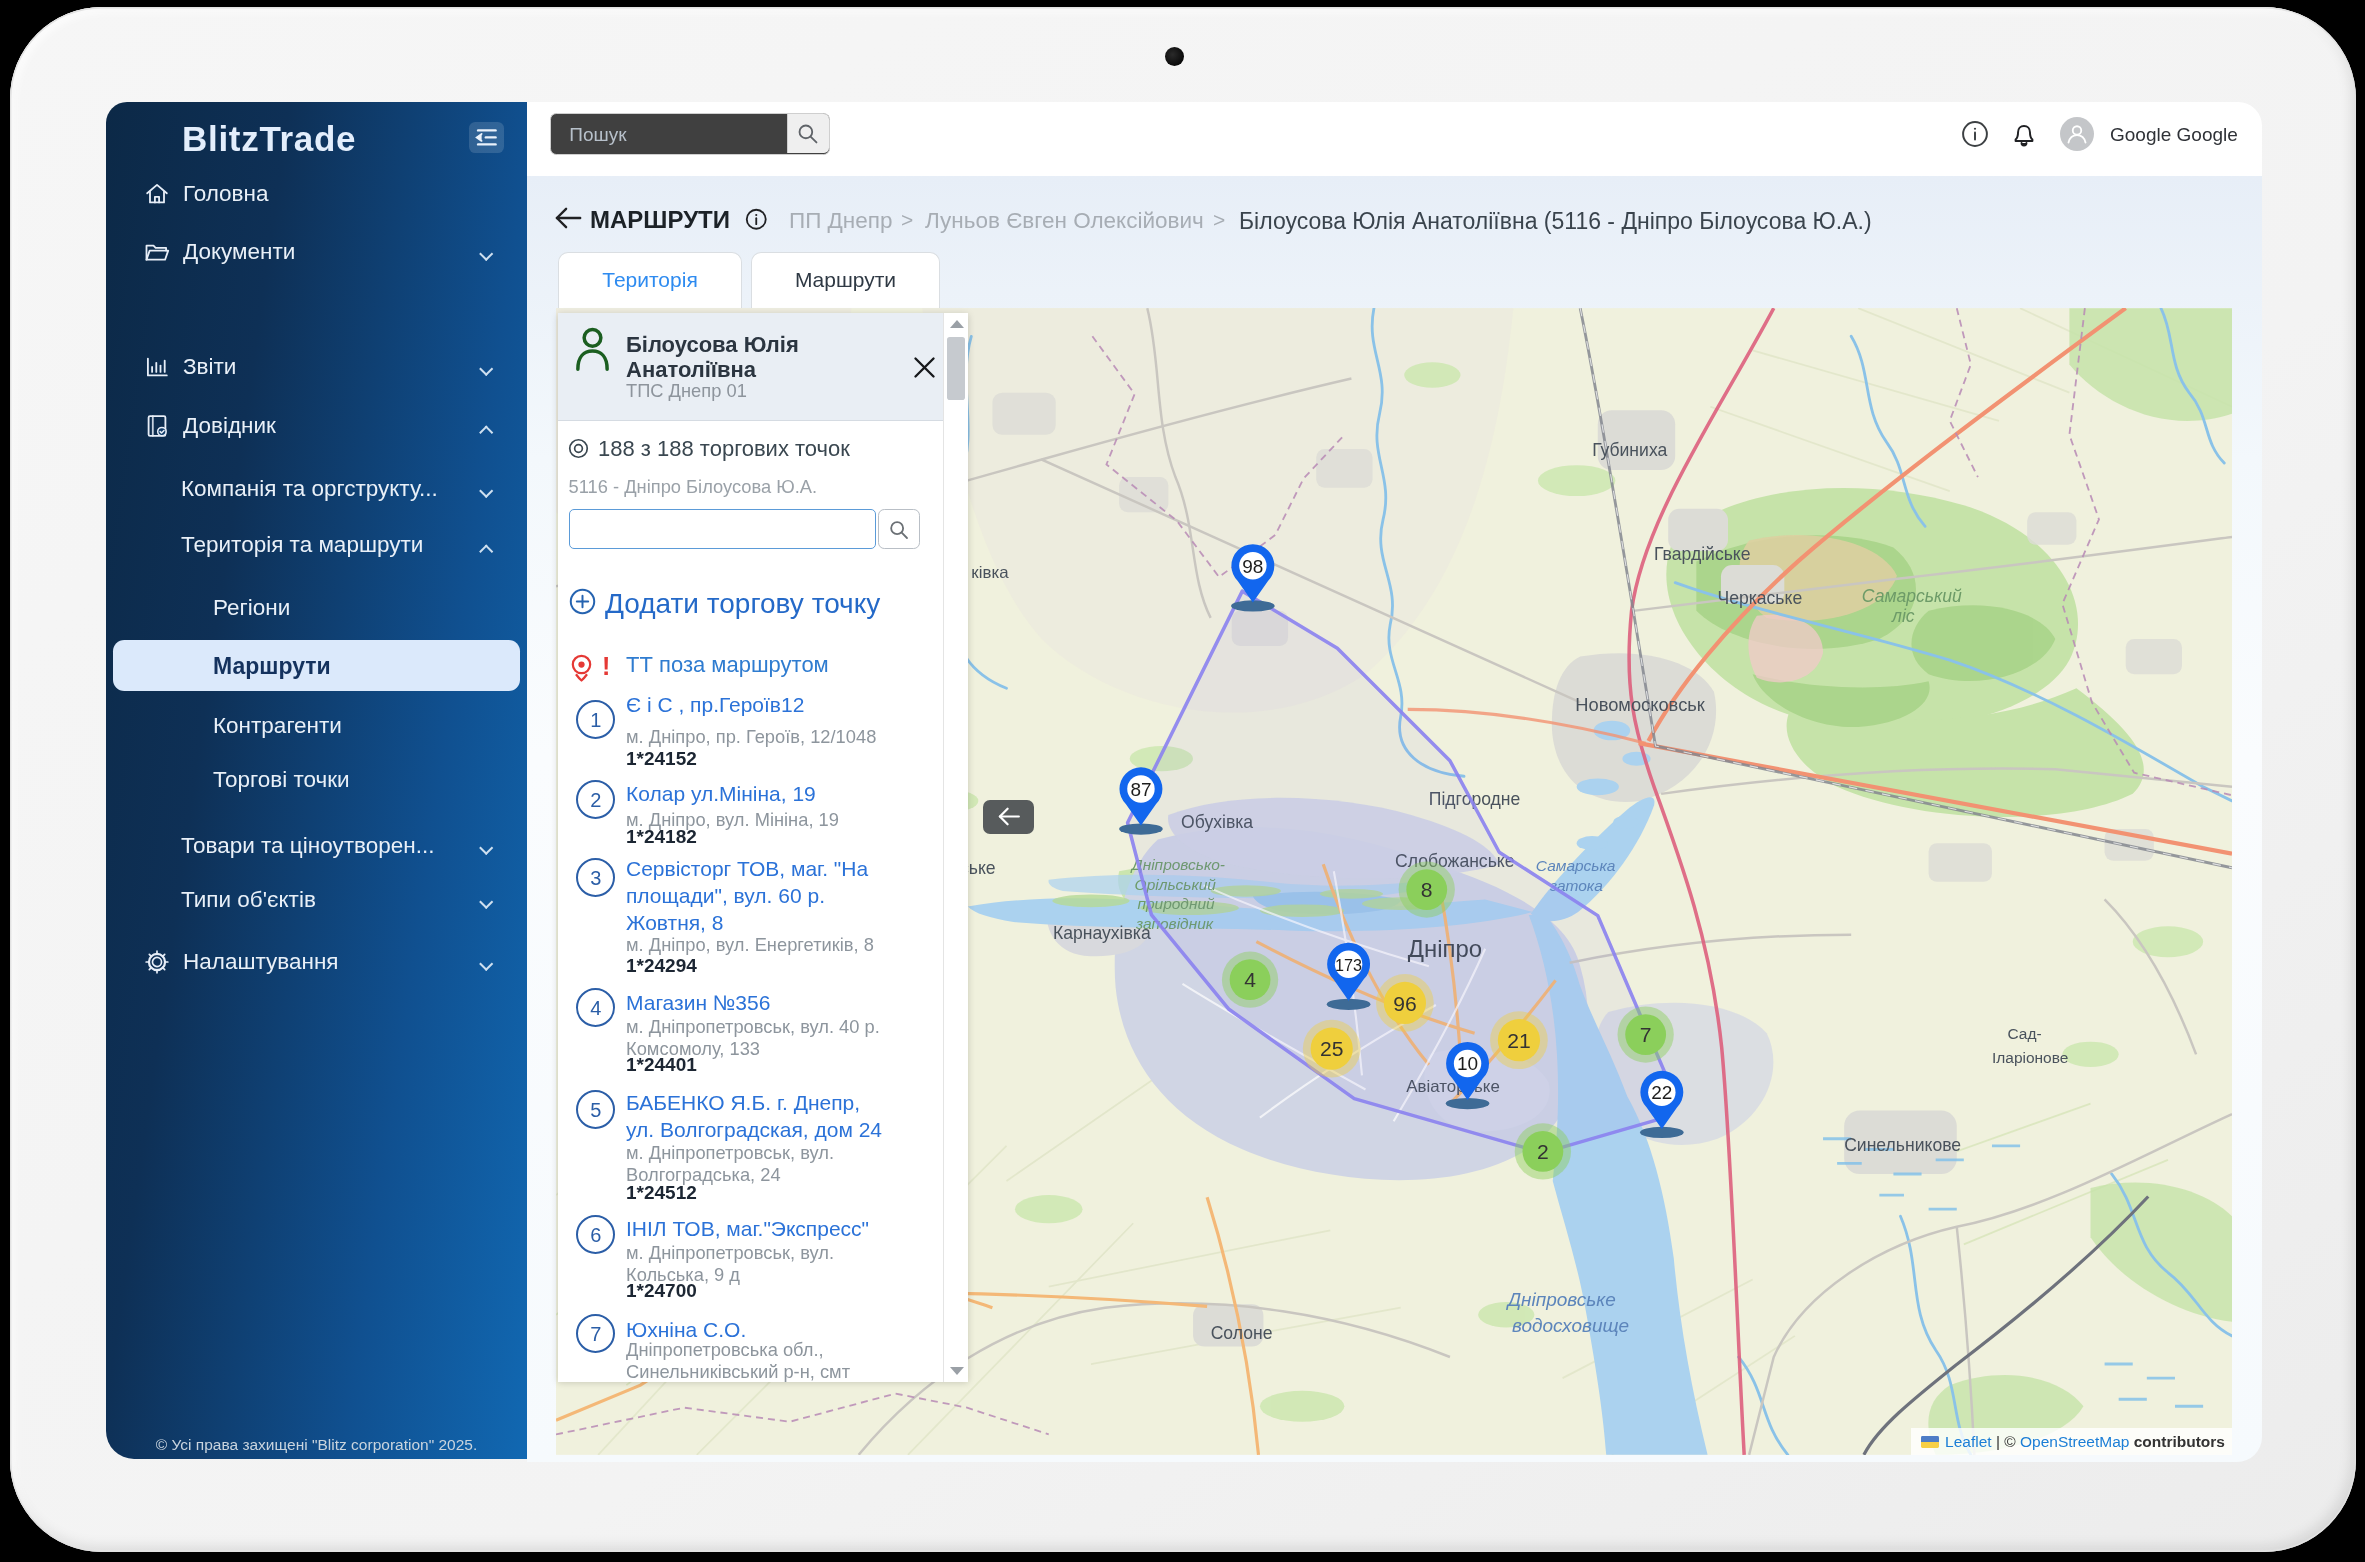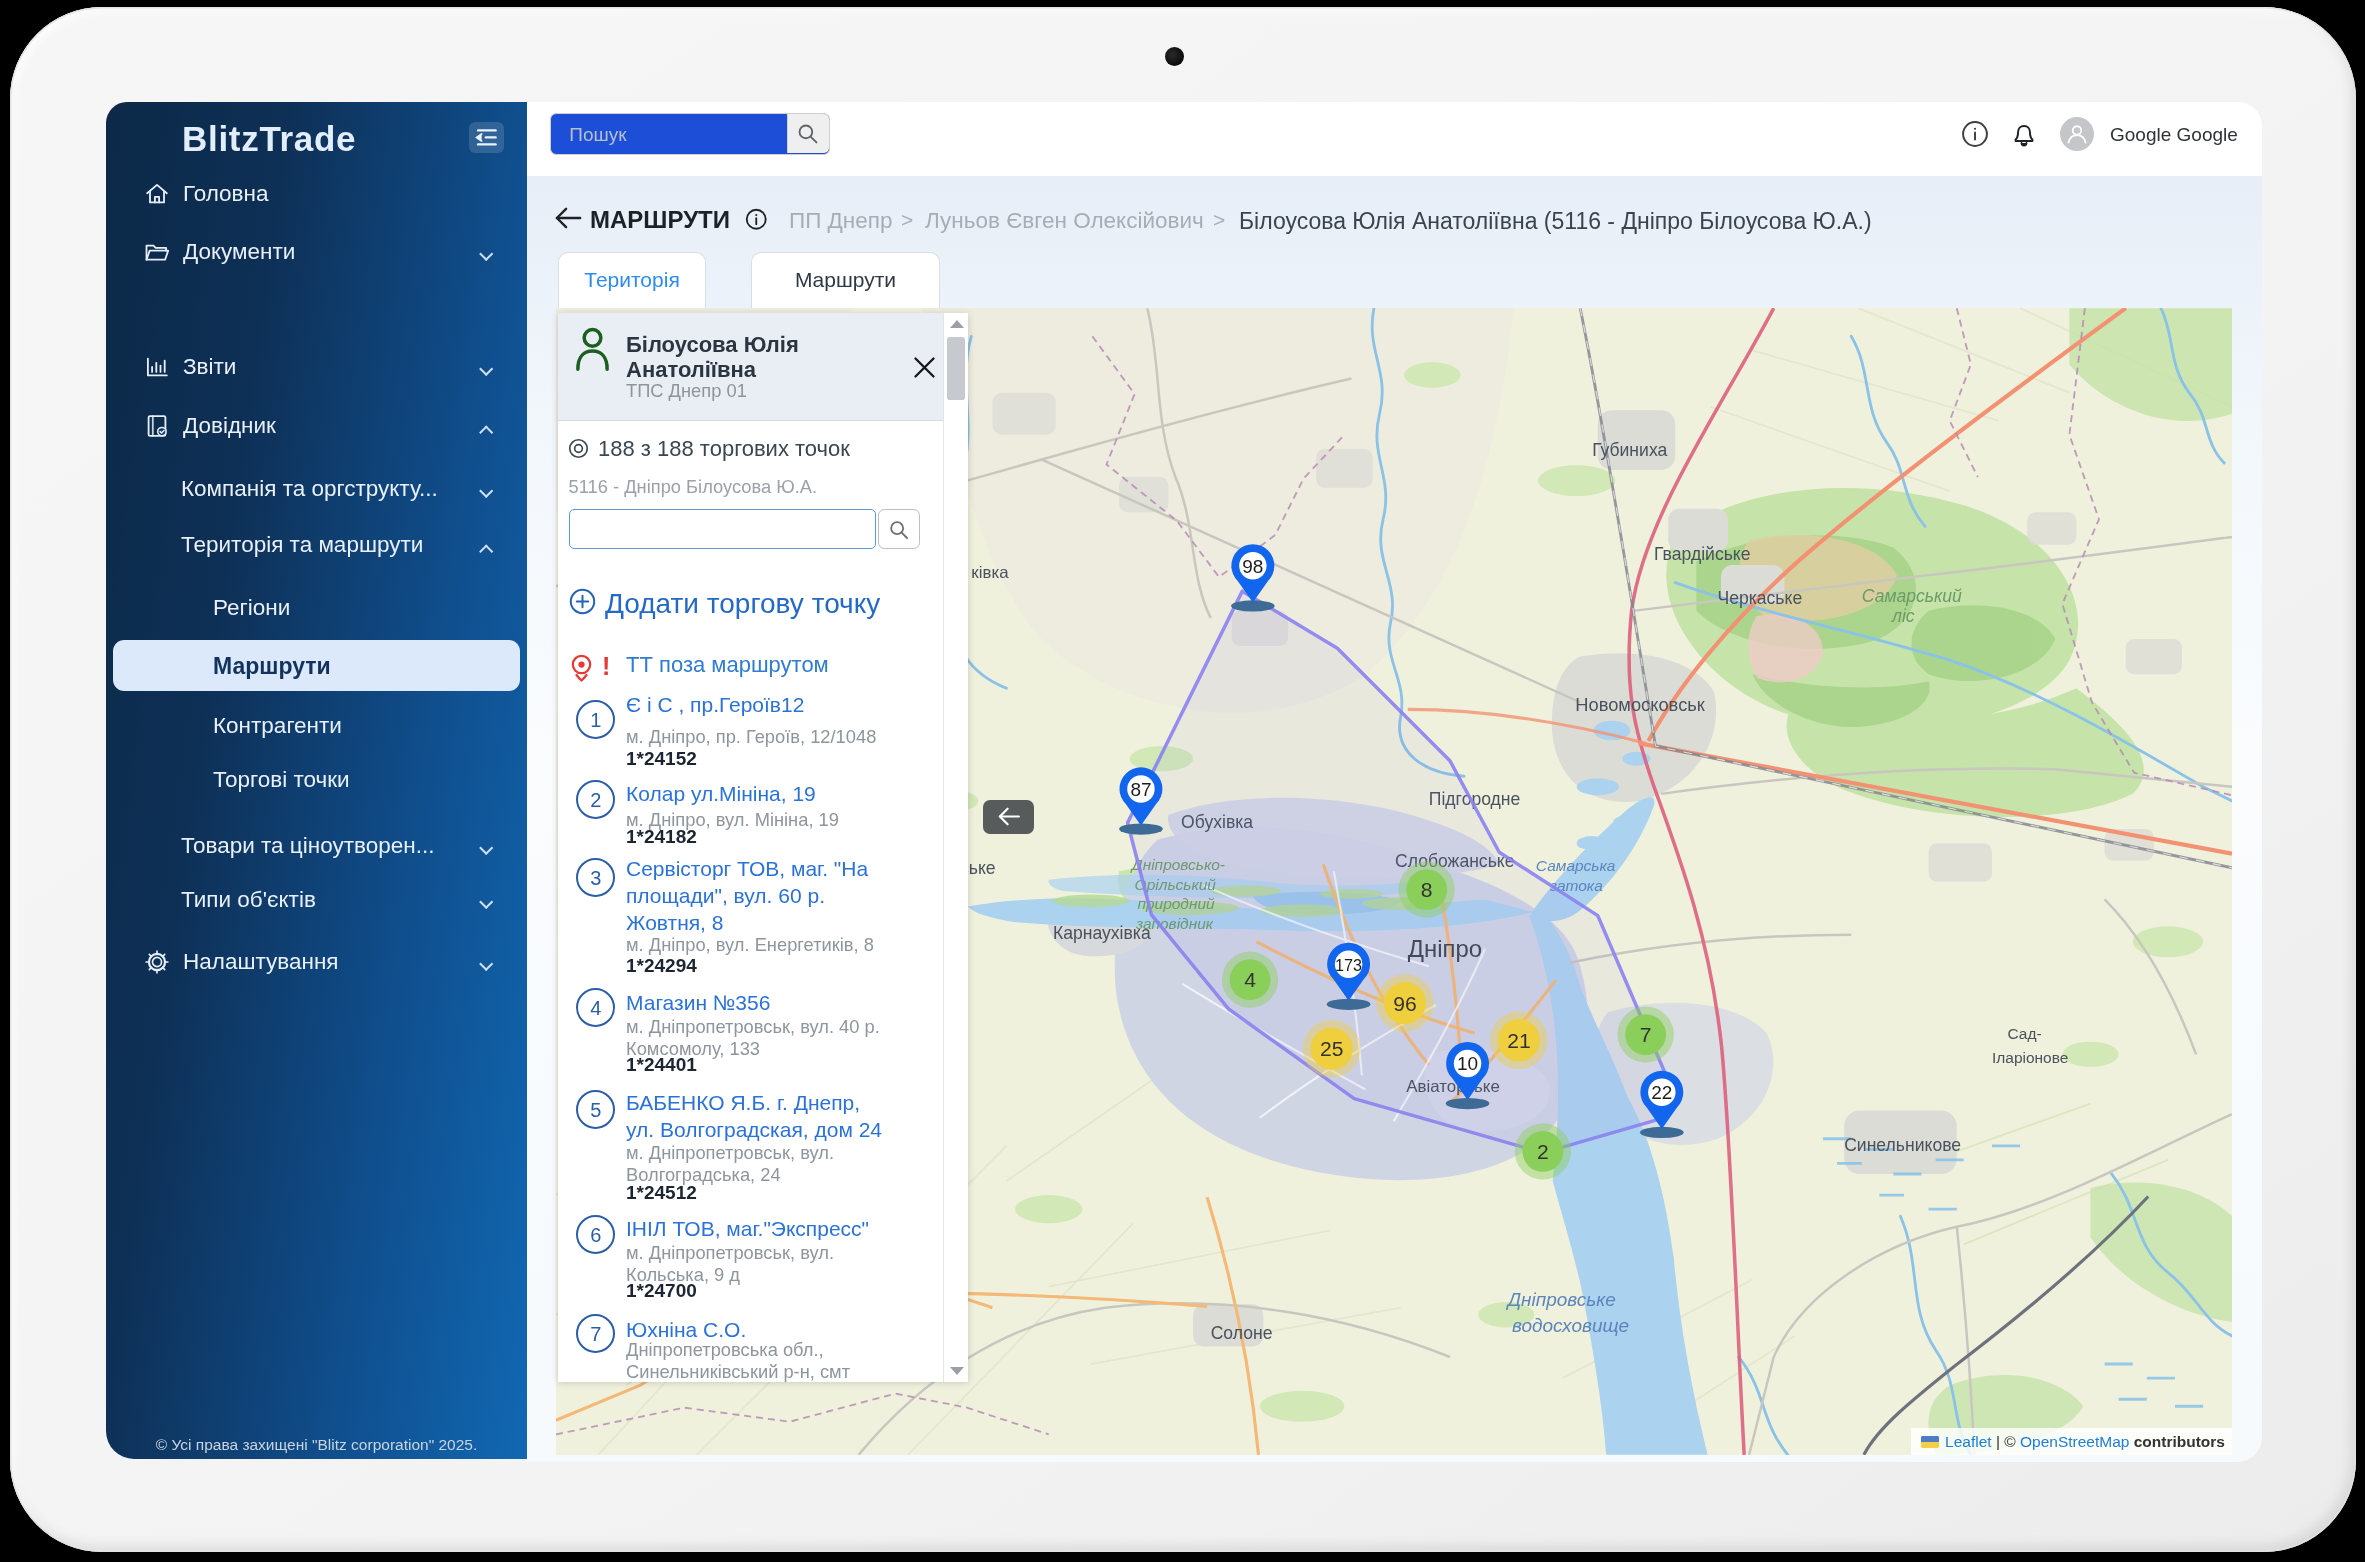--- a/index.html
+++ b/index.html
@@ -23,32 +23,32 @@
 .mi .tx2 { position:absolute; left:75px; top:50%; transform:translateY(-50%); font-size:22.5px; color:#e9f0f8; white-space:nowrap;}
 .mi .tx3 { position:absolute; left:107px; top:50%; transform:translateY(-50%); font-size:22.5px; color:#e9f0f8; white-space:nowrap;}
 .chev { position:absolute; left:375px; top:50%; width:12.7px; height:12.7px; }
 .chev:after { content:""; position:absolute; left:0; top:-2.8px; width:8.4px; height:8.4px; border-right:2.1px solid #cfe0f0; border-bottom:2.1px solid #cfe0f0; transform:rotate(45deg); }
 .chev.up:after { transform:rotate(-135deg); top:1.4px; }
 #active { position:absolute; left:7px; top:538px; width:407px; height:51px; background:#dbe9fb; border-radius:11.3px; }
 #active span { position:absolute; left:100px; top:50%; transform:translateY(-50%); font-size:23px; font-weight:700; color:#14325e; }
 #sfoot { position:absolute; left:0; bottom:5px; width:421px; text-align:center; font-size:15.5px; color:#c9d4de; }
 
 #header { position:absolute; left:527px; top:102px; width:1735px; height:74px; background:#fff; border-radius:0 24px 0 0; }
-#search { position:absolute; left:23px; top:10.6px; width:280px; height:42px; background:#1d4ed8; border:1.4px solid #cfcfcf; border-radius:6.3px; }
+#search { position:absolute; left:23px; top:10.6px; width:280px; height:42px; background:#404040; border:1.4px solid #cfcfcf; border-radius:6.3px; }
 #search .ph { position:absolute; left:18.3px; top:10px; font-size:19px; color:#b7c0ca; }
 #search .btn { position:absolute; right:0; top:0; width:42px; height:39px; border-left:1.4px solid #cfcfcf; background:#efefef; border-radius:0 5px 5px 0;}
 
 #content { position:absolute; left:527px; top:176px; width:1735px; height:1286px;
   background:linear-gradient(180deg,#e7eef7 0%, #f3f8fc 22%, #fafcfe 45%, #f6fafd 100%);
   border-radius:0 0 25px 0; }
 
 #bc { position:absolute; left:527px; top:200px; width:1735px; height:37px; color:#2c353d; }
 
 .tab { position:absolute; top:252px; height:56px; background:#fff; border:1.4px solid #dadee2; border-bottom:none; border-radius:10px 10px 0 0; text-align:center; }
-#tab1 { left:558px; width:148px; }
+#tab1 { left:558px; width:184px; }
 #tab2 { left:751px; width:189px; }
 .tab span { display:inline-block; margin-top:15px; font-size:21px; }
 #tab1 span { color:#2e8bf0; font-weight:500;}
 #tab2 span { color:#2f3944; }
 
 #map { position:absolute; left:556px; top:308px; width:1676px; height:1147px; overflow:hidden; }
 #map svg { display:block; }
 #attr { position:absolute; right:0; bottom:0; height:27px; background:rgba(255,255,255,.82); font-size:15.5px; color:#333; padding:0 7px 0 10px; display:flex; align-items:center; white-space:nowrap;}
 #attr .flag { display:inline-block; width:17.6px; height:12px; border-radius:1.4px; margin-right:6.3px; background:linear-gradient(180deg,#4e7cc6 0 50%,#f7cf46 50% 100%); }
 #attr a { color:#1c7ed6; text-decoration:none; }

